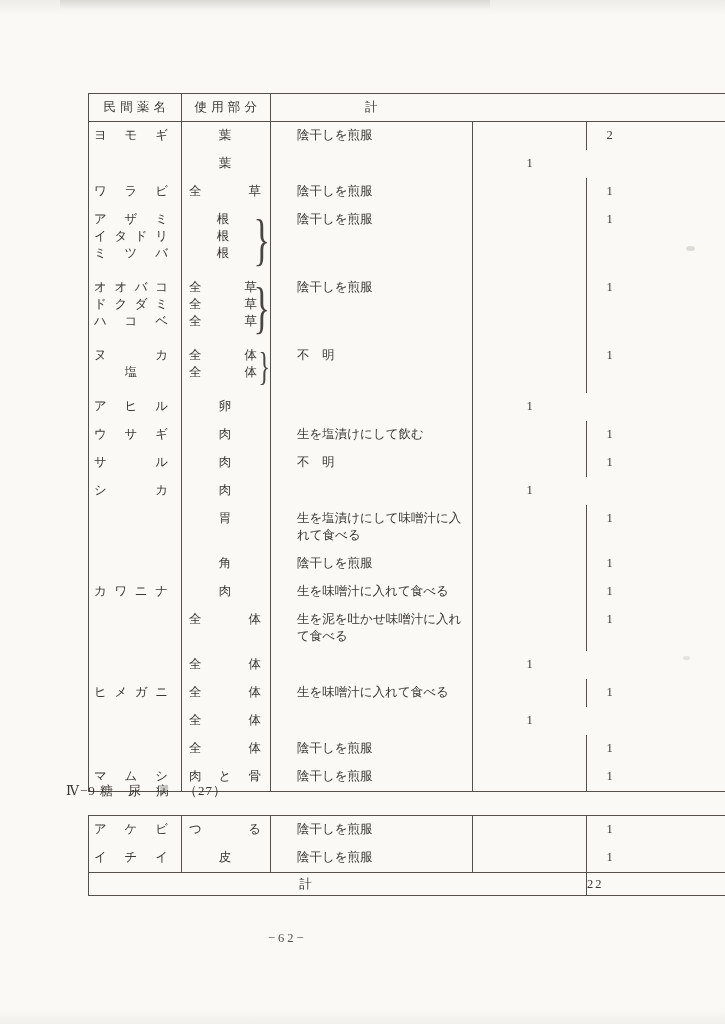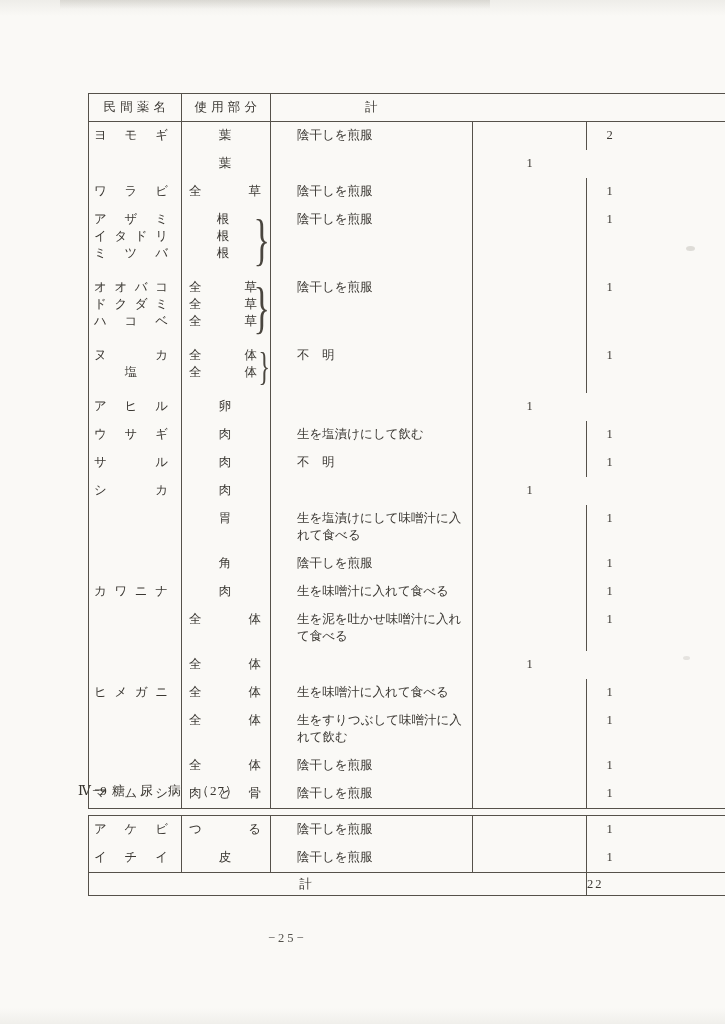--- a/index.html
+++ b/index.html
@@ -57,21 +57,21 @@
     line-height:1; overflow:visible;
   }
   .method-cell { padding-left:26px; padding-right:3px; white-space:pre-wrap; }
   .count-cell { text-align:center; }
 
   .total-row { display:grid; grid-template-columns:497px 46px; border-top:1px solid #55514a; }
   .total-label { height:22px; line-height:22px; text-align:center; padding-right:64px; }
   .total-value { height:22px; line-height:22px; border-left:1px solid #55514a; letter-spacing:2px; }
 
   .section-title {
-    position:absolute; left:78px; top:782px;
+    position:absolute; left:66px; top:782px;
     font-size:13px; letter-spacing:1px; white-space:pre; color:#38352f;text-align:right;
   }
   .page-number {
     position:absolute; left:268px; top:931px;
     font-size:12.5px; letter-spacing:3px; color:#52504b; white-space:pre;
   }
 </style>
 </head>
 <body>
 
@@ -442,21 +442,20 @@
     <div class="cell name-cell"></div>
     <div class="cell part-cell">
       <div class="plines">
               <div class="jline just">
                 <span>全</span>
                 <span>体</span>
               </div>
             </div>
 
     </div>
-    <div class="cell method-cell">生をすりつぶして味噌汁に入れて飲む</div>
     <div class="cell note-cell"></div>
     <div class="cell count-cell">1</div>
   </div>
 
   <div class="trow body">
     <div class="cell name-cell"></div>
     <div class="cell part-cell">
       <div class="plines">
               <div class="jline just">
                 <span>全</span>
@@ -541,14 +540,14 @@
     <div class="cell note-cell"></div>
     <div class="cell count-cell">1</div>
   </div>
 </div>
     <div class="total-row">
       <div class="total-label">計</div>
       <div class="total-value">22</div>
     </div>
   </div>
 
-  <div class="page-number">−25−</div>
+  <div class="page-number">−62−</div>
 </div>
 
 </body></html>

